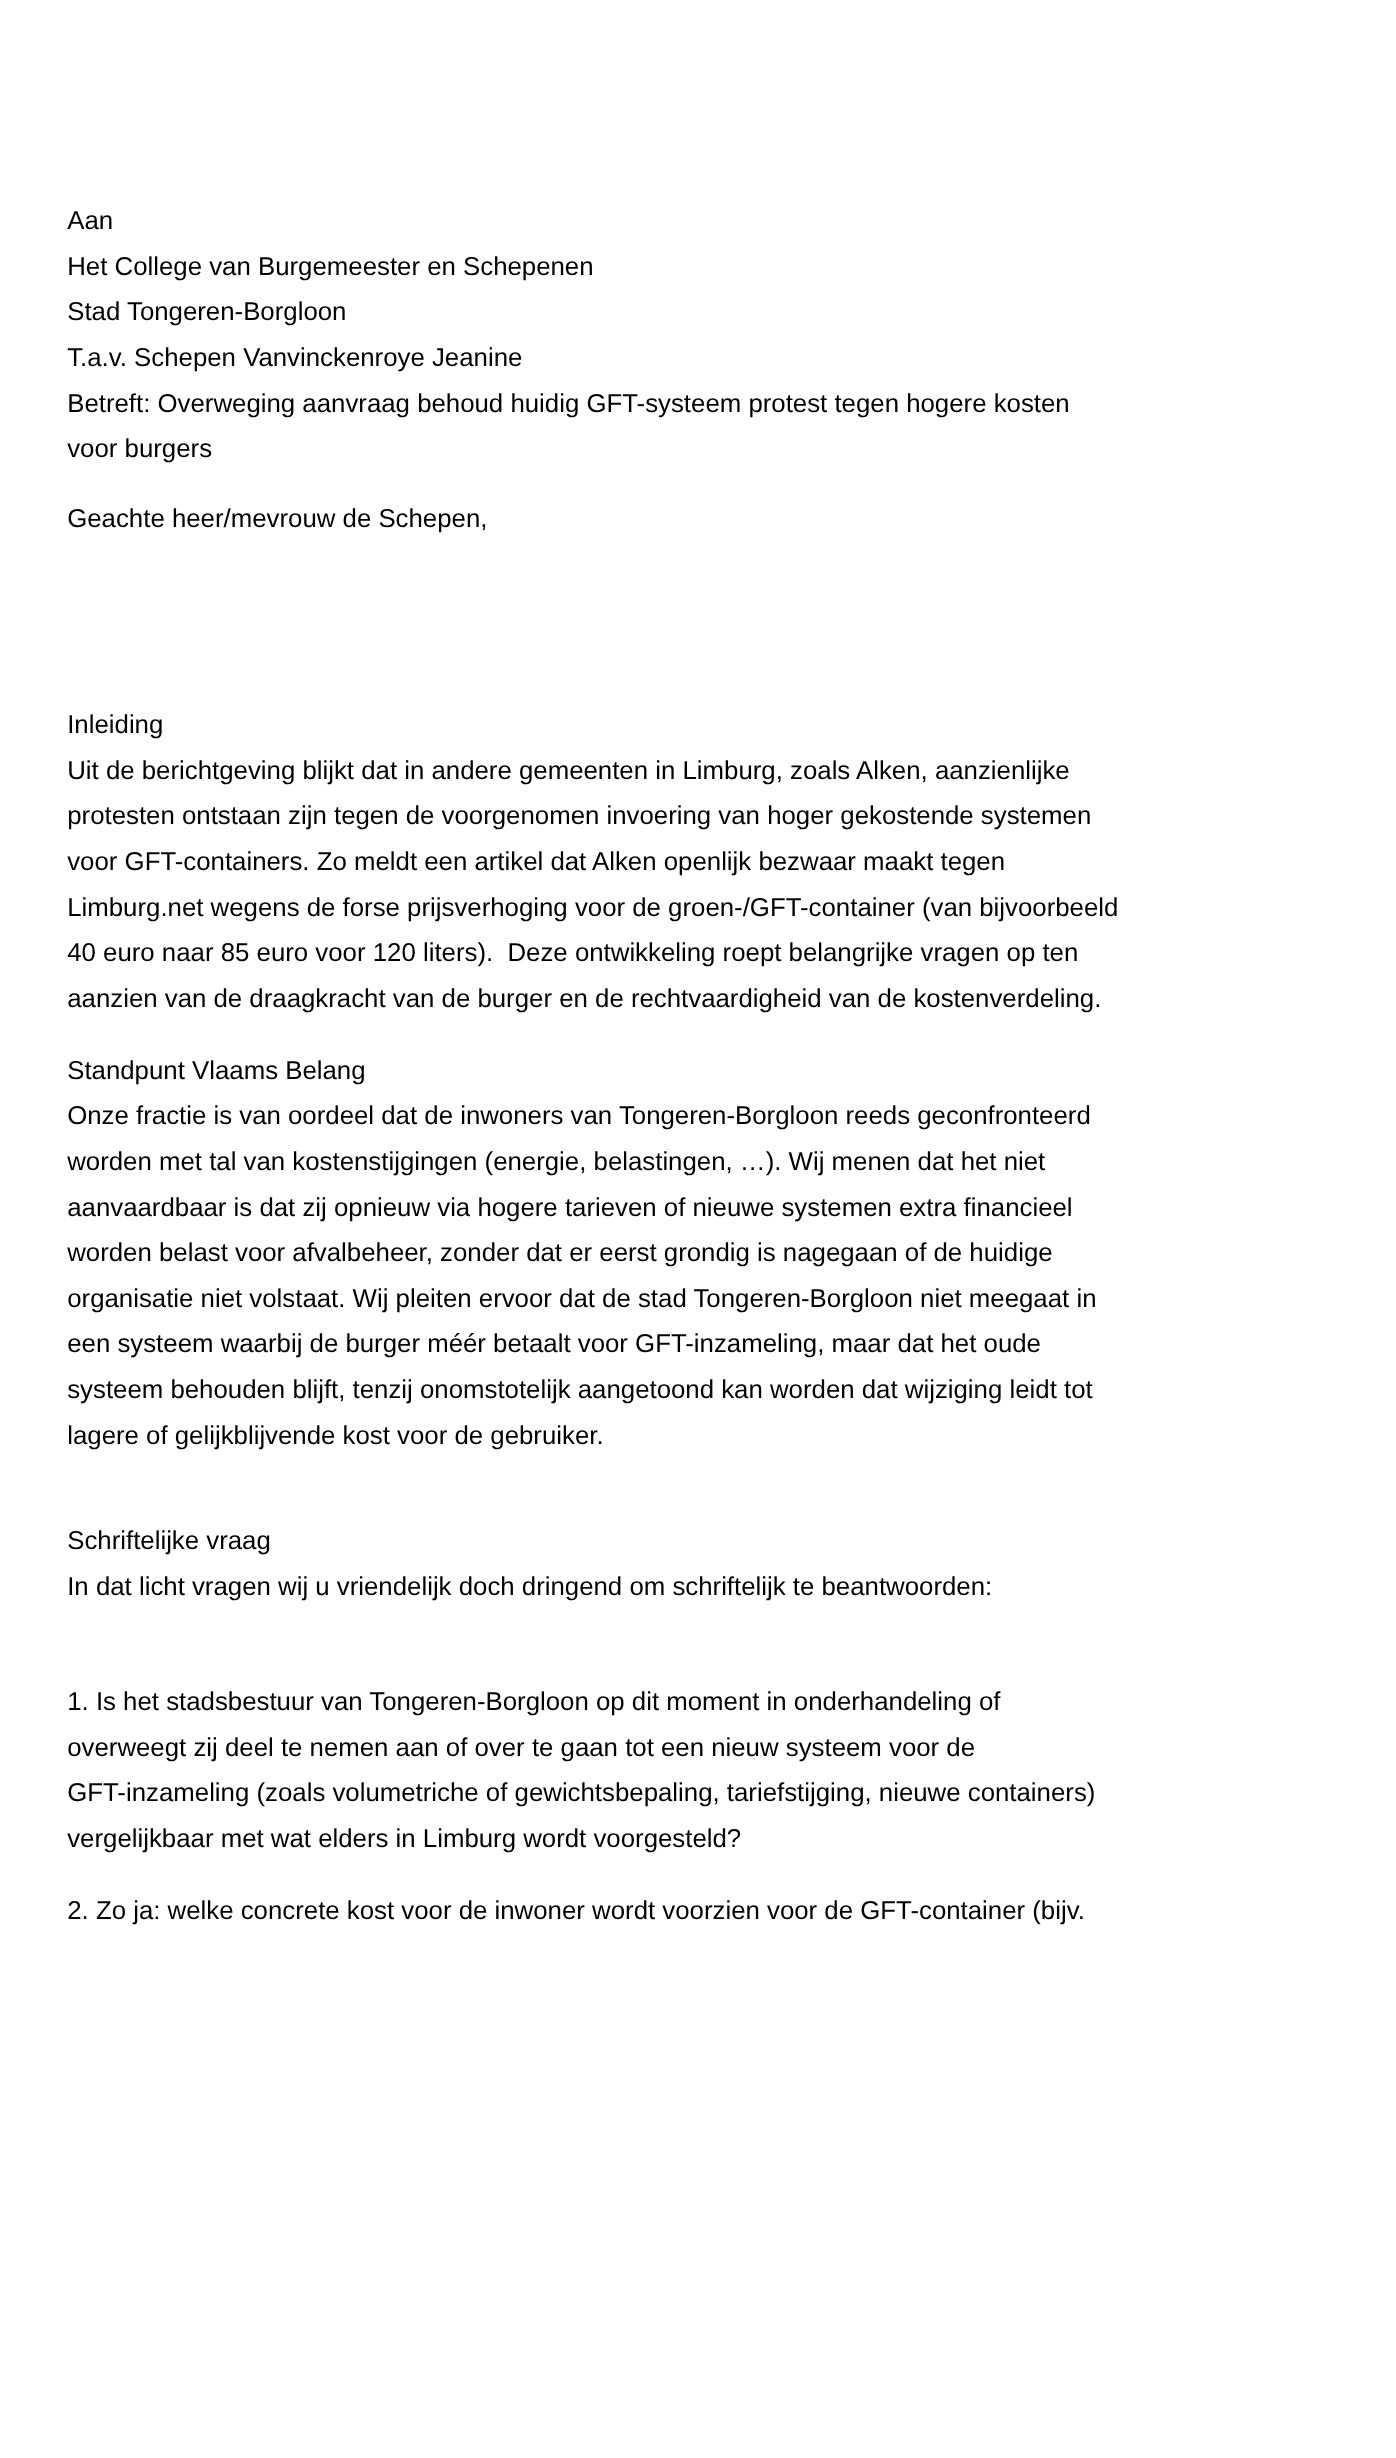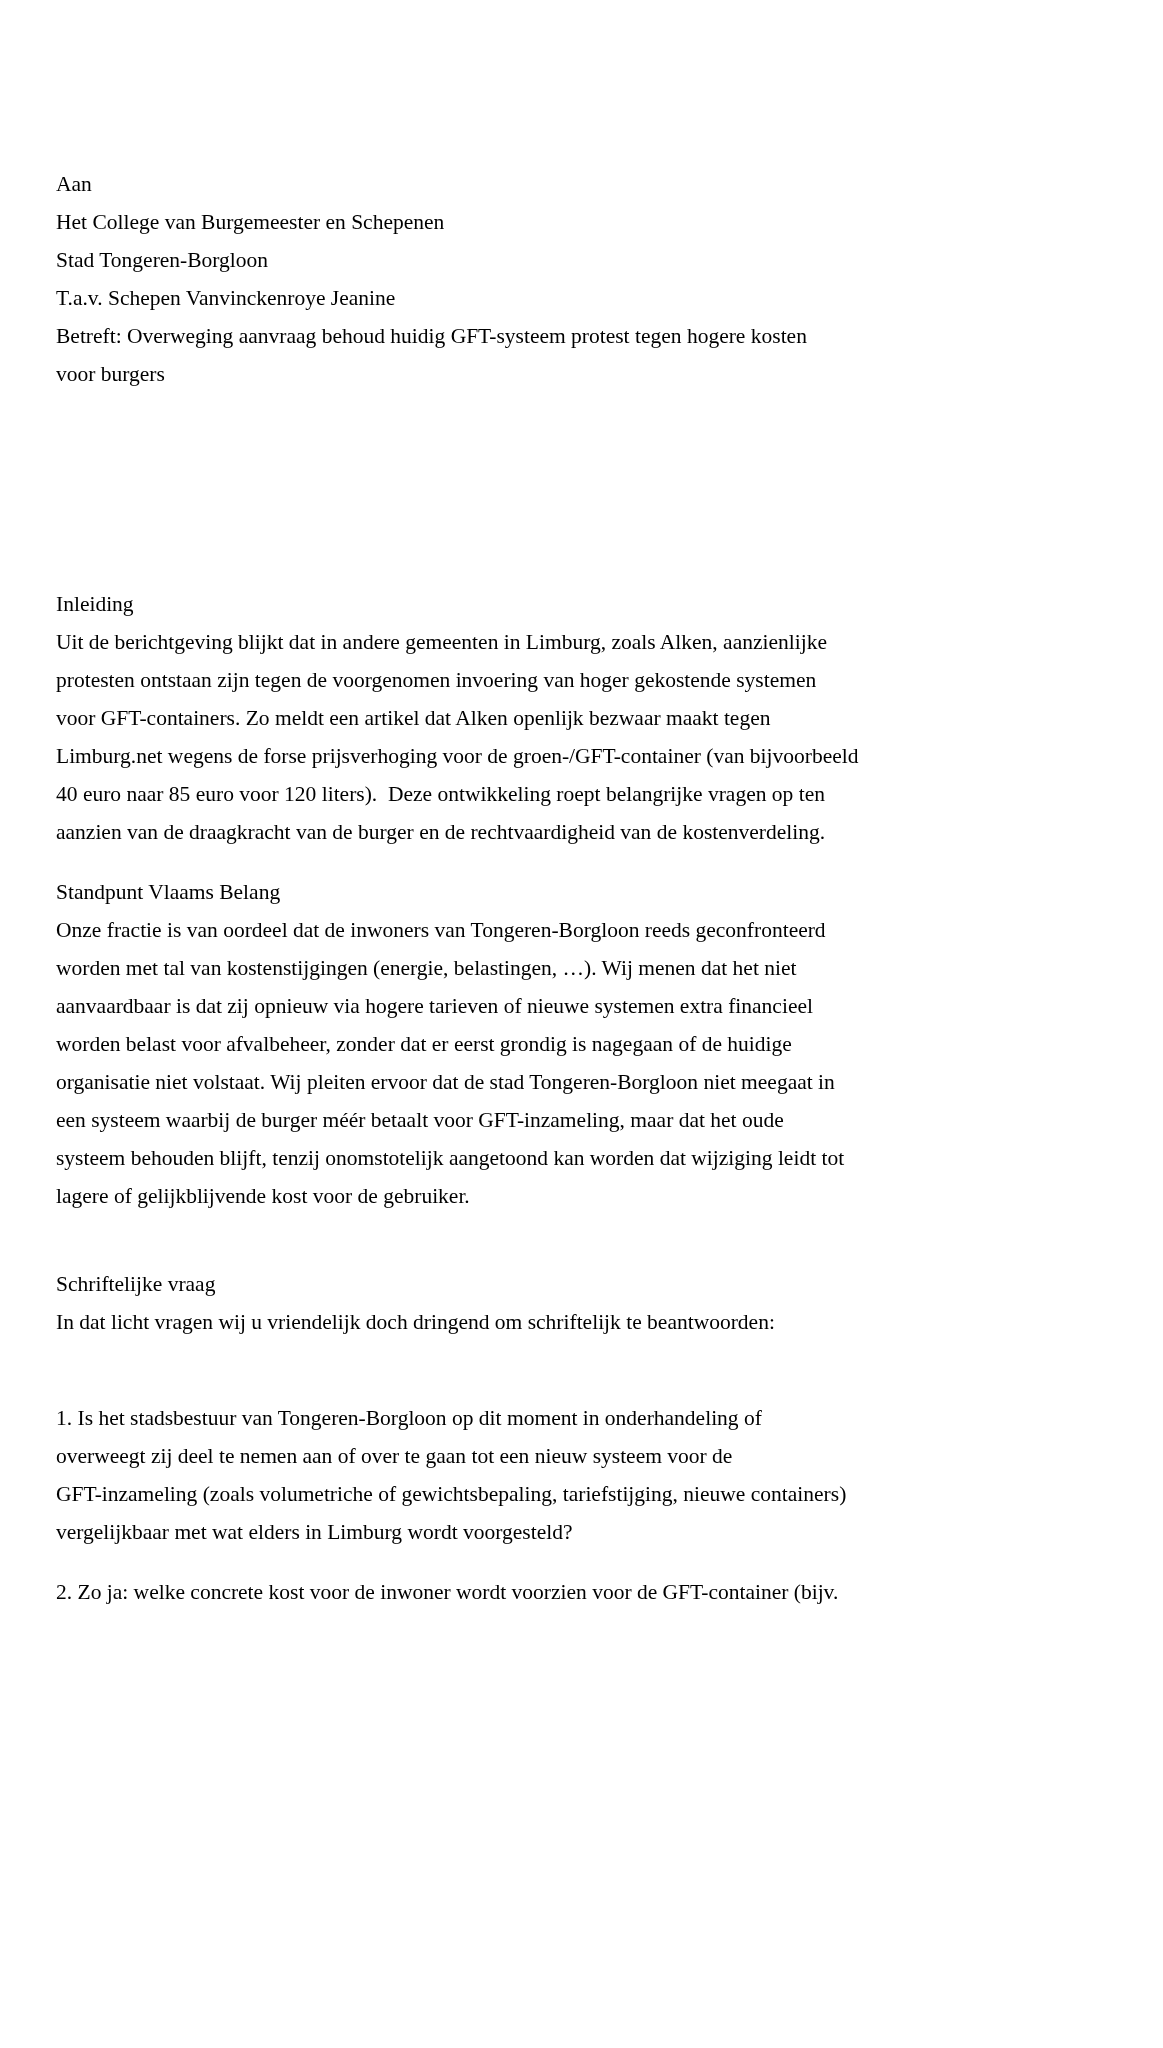--- a/index.html
+++ b/index.html
@@ -6,21 +6,21 @@
     margin: 0;
     padding: 0;
     background: #ffffff;
   }
   .page {
     position: relative;
     width: 1163px;
     height: 1620px;
     background: #ffffff;
     overflow: hidden;
-    font-family: Liberation Serif, serif;
+    font-family: Liberation Sans, sans-serif;
   }
   .para {
     position: absolute;
     left: 56px;
     margin: 0;
     font-size: 21.5px;
     line-height: 38px;
     color: #000000;
     white-space: pre;
     letter-spacing: 0;
@@ -49,20 +49,21 @@
 <body>
 
 <div class="page">
 
   <p class="para" style="top:165px">Aan
 Het College van Burgemeester en Schepenen
 Stad Tongeren-Borgloon
 T.a.v. Schepen Vanvinckenroye Jeanine
 Betreft: Overweging aanvraag behoud huidig GFT-systeem protest tegen hogere kosten
 voor burgers</p>
+  <p class="para" style="top:413px">Geachte heer/mevrouw de Schepen,</p>
   <p class="para" style="top:585px">Inleiding
 Uit de berichtgeving blijkt dat in andere gemeenten in Limburg, zoals Alken, aanzienlijke
 protesten ontstaan zijn tegen de voorgenomen invoering van hoger gekostende systemen
 voor GFT-containers. Zo meldt een artikel dat Alken openlijk bezwaar maakt tegen
 Limburg.net wegens de forse prijsverhoging voor de groen-/GFT-container (van bijvoorbeeld
 40 euro naar 85 euro voor 120 liters).  Deze ontwikkeling roept belangrijke vragen op ten
 aanzien van de draagkracht van de burger en de rechtvaardigheid van de kostenverdeling.</p>
   <p class="para" style="top:873px">Standpunt Vlaams Belang
 Onze fractie is van oordeel dat de inwoners van Tongeren-Borgloon reeds geconfronteerd
 worden met tal van kostenstijgingen (energie, belastingen, …). Wij menen dat het niet

